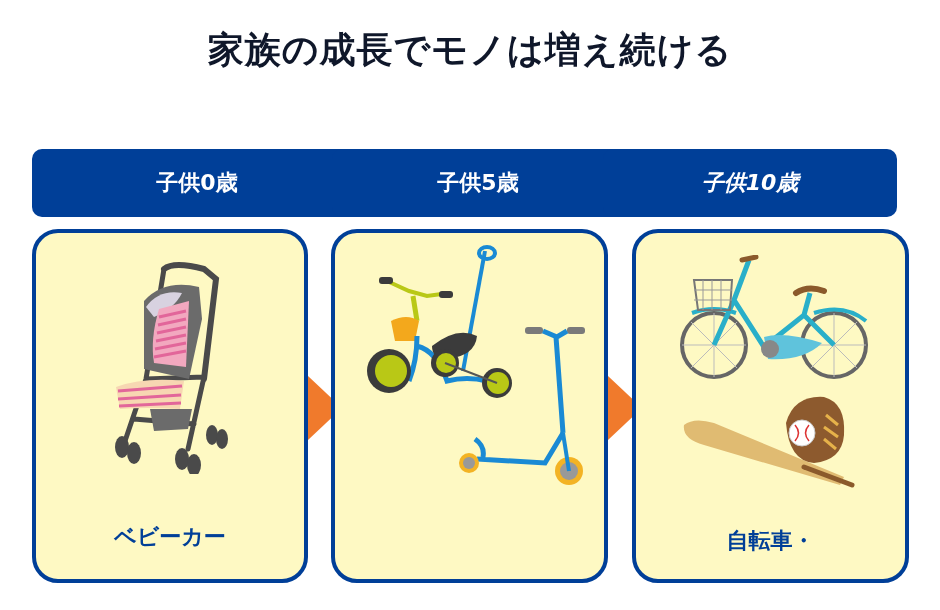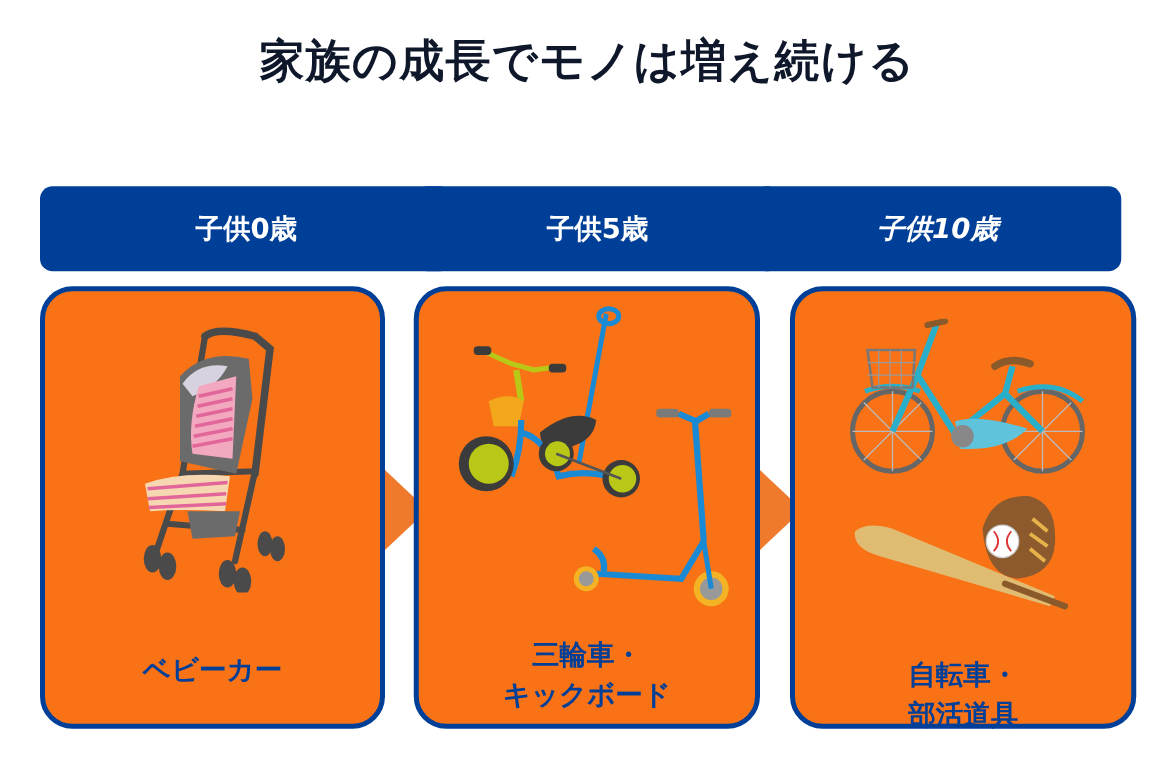--- a/index.html
+++ b/index.html
@@ -1,20 +1,20 @@
 <!DOCTYPE html>
 <html><head>
 <meta charset="utf-8">
 <style>
   * { box-sizing: border-box; margin: 0; padding: 0; }
   html, body { width: 940px; height: 610px; background: #ffffff; overflow: hidden; }
   body { position: relative; font-family: "DejaVu Sans", "Liberation Sans", sans-serif; }
   .title { position: absolute; left: 0; top: 28px; width: 940px; text-align: center; color: #0f172a; font-weight: bold; font-size: 36px; line-height: 44px; letter-spacing: 1px; }
   .col-head { position: absolute; top: 149px; height: 68px; background: #003f98; border-radius: 10px; color: #fff; font-weight: bold; font-size: 22px; display: flex; align-items: center; justify-content: center; }
-  .col-box { position: absolute; top: 229px; height: 354px; border: 4px solid #003f98; border-radius: 26px; background: #f97316; }
+  .col-box { position: absolute; top: 229px; height: 354px; border: 4px solid #003f98; border-radius: 26px; background: #fef9c3; }
   .caption { position: absolute; left: 0; width: 100%; text-align: center; color: #003f98; font-weight: bold; font-size: 22px; line-height: 32px; }
   .arrow { position: absolute; top: 376px; width: 0; height: 0; border-top: 32px solid transparent; border-bottom: 32px solid transparent; border-left: 34px solid #f07a2c; }
   .illus { position: absolute; }
 </style>
 </head>
 <body>
 
 <div class="title">
   <div>家族の成長でモノは増え続ける</div>
 </div>
@@ -79,24 +79,20 @@
     <rect x="168" y="86" width="18" height="7" rx="3" fill="#7a7a7a"></rect>
     <rect x="210" y="86" width="18" height="7" rx="3" fill="#7a7a7a"></rect>
     <path d="M186 90 L200 96 L210 90 M199 96 L206 192" stroke="#1a8ad4" stroke-width="5" fill="none"></path>
     <path d="M206 192 L188 222 L120 218 M118 198 Q128 205 126 216" stroke="#1a8ad4" stroke-width="5" fill="none"></path>
     <circle cx="112" cy="222" r="10" fill="#f3b324"></circle>
       <circle cx="112" cy="222" r="6" fill="#999"></circle>
     <circle cx="212" cy="230" r="14" fill="#f3b324"></circle>
       <circle cx="212" cy="230" r="9" fill="#999"></circle>
     <path d="M206 192 L212 230" stroke="#1a8ad4" stroke-width="4"></path>
   </svg>
-  <div class="caption" style="top:276px;">
-    <div>三輪車・</div>
-    <div>キックボード</div>
-  </div>
 </div>
 
 <div class="arrow" style="left:608px;"></div>
 
 <div class="col-head" style="left:603px;width:294px;font-style:italic;">
   <span>子供10歳</span>
 </div>
 <div class="col-box" style="left:632px;width:277px;">
   <svg class="illus" style="left:38px;top:22px;" width="200" height="240" viewBox="0 0 200 240">
 
@@ -117,15 +113,14 @@
     <path d="M10 170 Q20 162 40 168 L170 222 L166 230 L30 190 Q8 184 10 170 Z" fill="#e0bb72"></path>
     <path d="M130 212 L178 230" stroke="#8b5a2b" stroke-width="5" stroke-linecap="round"></path>
 
     <path d="M112 168 Q120 140 150 142 Q172 148 170 180 Q168 205 140 208 Q115 206 112 168 Z" fill="#8d5a2e"></path>
     <circle cx="128" cy="178" r="13" fill="#fff" stroke="#ccc"></circle>
     <path d="M121 170 Q128 178 121 186 M135 170 Q128 178 135 186" stroke="#d33" stroke-width="1.5" fill="none"></path>
     <path d="M152 160 L164 170 M150 172 L164 182 M150 184 L162 194" stroke="#e6b24a" stroke-width="3"></path>
   </svg>
   <div class="caption" style="top:292px;">
     <div>自転車・</div>
-    <div>部活道具</div>
   </div>
 </div>
 
 </body></html>

